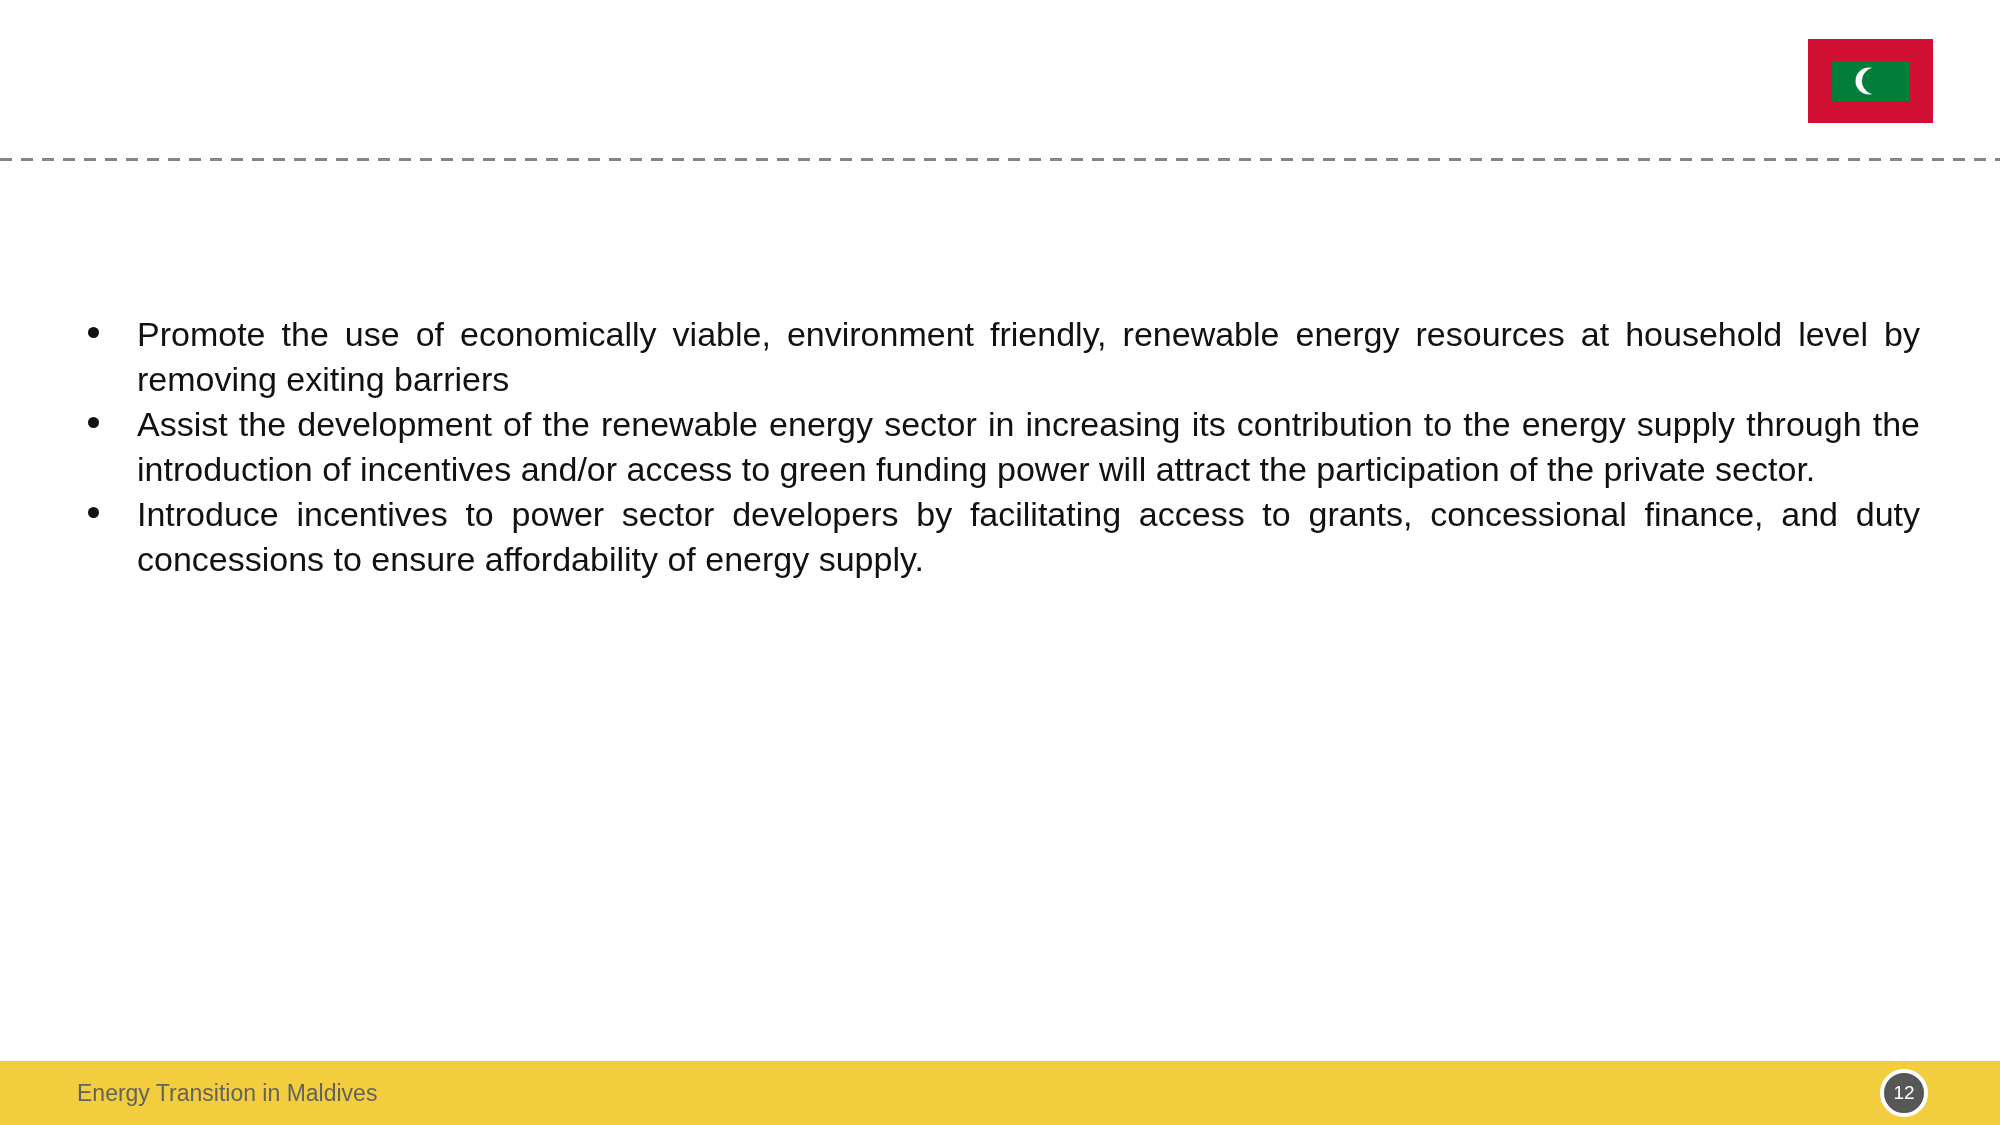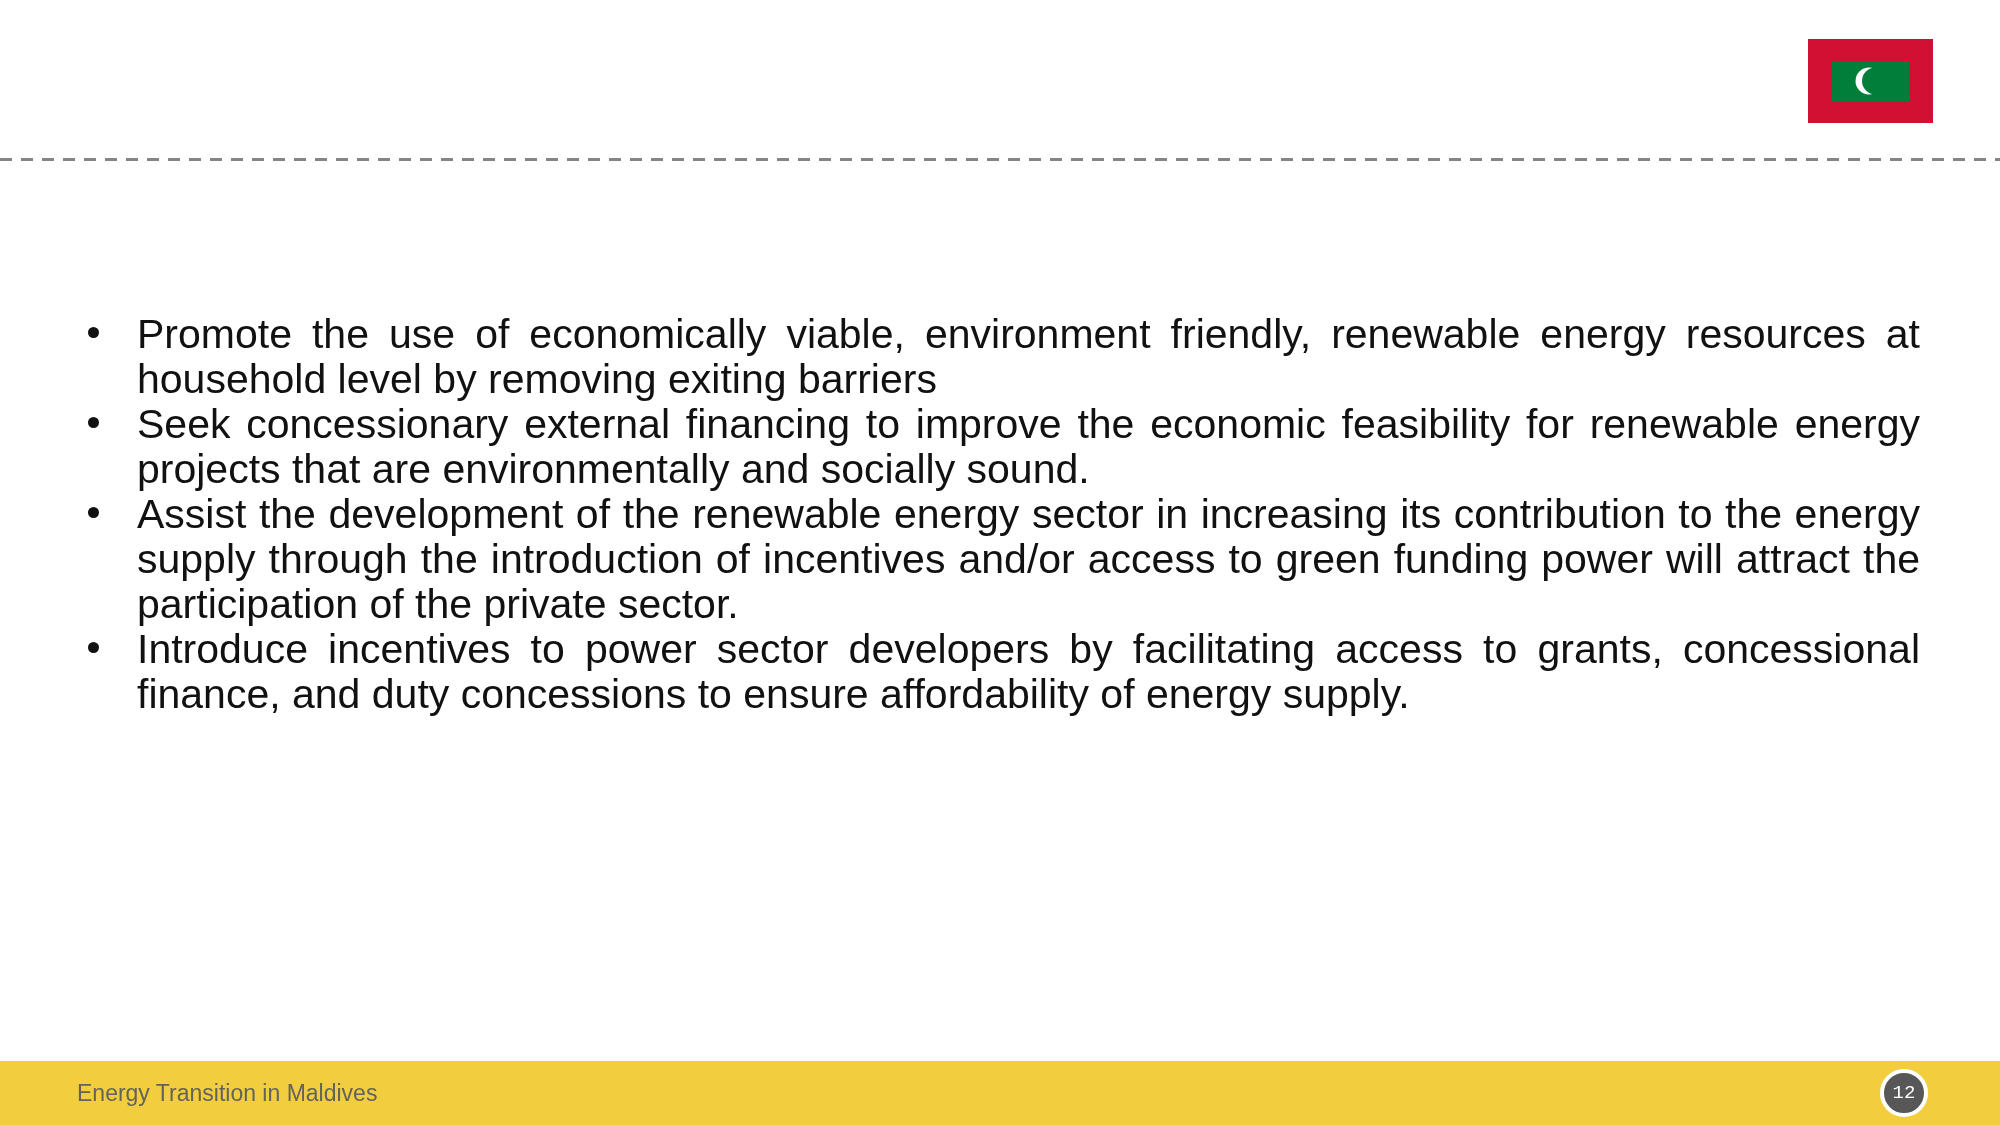--- a/index.html
+++ b/index.html
@@ -95,21 +95,21 @@
   .bullets {
     position: absolute;
     left: 88px;
     top: 312px;
     width: 1832px;
     list-style: none;
   }
   .bullets li {
     display: flex;
     align-items: flex-start;
-    font-size: 41px;
+    font-size: 34px;
     line-height: 45px;
     color: #111111;
   }
   .bullet-dot {
     flex: none;
     width: 49px;
     padding-top: 15px;
   }
   .bullet-dot::after {
     content: "";
@@ -151,21 +151,20 @@
     width: 48px;
     height: 48px;
     border-radius: 50%;
     background: #575757;
     border: 4px solid #ffffff;
     display: flex;
     align-items: center;
     justify-content: center;
     font-size: 19px;
     color: #ffffff;
-    font-family: Liberation Mono, monospace;
   }
 </style>
 </head>
 <body>
 
 <div class="slide">
 
 
   <div class="flag">
     <svg viewBox="0 0 125 84" width="125" height="84">
@@ -176,24 +175,20 @@
     </svg>
   </div>
 
   <div class="divider"></div>
 
 
   <ul class="bullets">
     <li>
       <span class="bullet-dot"></span>
       <span class="bullet-text">Promote the use of economically viable, environment friendly, renewable energy resources at household level by removing exiting barriers</span>
-    </li>
-    <li>
-      <span class="bullet-dot"></span>
-      <span class="bullet-text">Seek concessionary external financing to improve the economic feasibility for renewable energy projects that are environmentally and socially sound.</span>
     </li>
     <li>
       <span class="bullet-dot"></span>
       <span class="bullet-text">Assist the development of the renewable energy sector in increasing its contribution to the energy supply through the introduction of incentives and/or access to green funding power will attract the participation of the private sector.</span>
     </li>
     <li>
       <span class="bullet-dot"></span>
       <span class="bullet-text">Introduce incentives to power sector developers by facilitating access to grants, concessional finance, and duty concessions to ensure affordability of energy supply.</span>
     </li>
   </ul>

